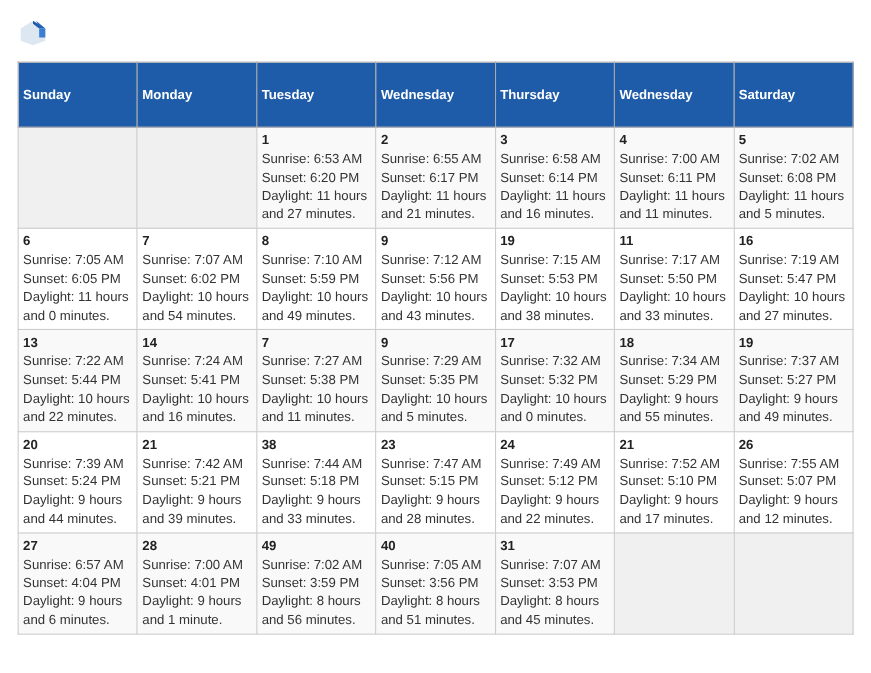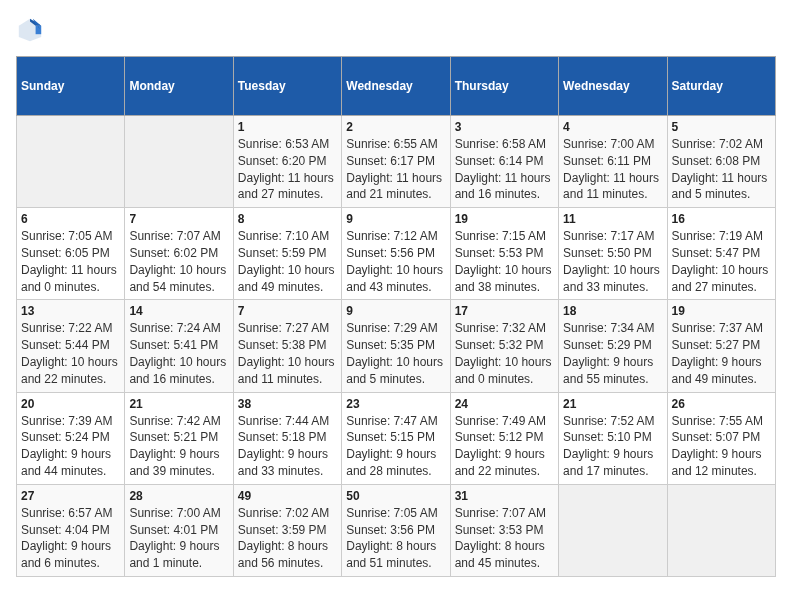--- a/index.html
+++ b/index.html
@@ -238,21 +238,21 @@
         </td>
         <td>
           <span class="day-number">28</span>
           <div class="day-info">Sunrise: 7:00 AM<br>Sunset: 4:01 PM<br>Daylight: 9 hours and 1 minute.</div>
         </td>
         <td>
           <span class="day-number">49</span>
           <div class="day-info">Sunrise: 7:02 AM<br>Sunset: 3:59 PM<br>Daylight: 8 hours and 56 minutes.</div>
         </td>
         <td>
-          <span class="day-number">50</span>
+          <span class="day-number">40</span>
           <div class="day-info">Sunrise: 7:05 AM<br>Sunset: 3:56 PM<br>Daylight: 8 hours and 51 minutes.</div>
         </td>
         <td>
           <span class="day-number">31</span>
           <div class="day-info">Sunrise: 7:07 AM<br>Sunset: 3:53 PM<br>Daylight: 8 hours and 45 minutes.</div>
         </td>
         <td class="empty-cell"></td>
         <td class="empty-cell"></td>
       </tr>
     </tbody>

